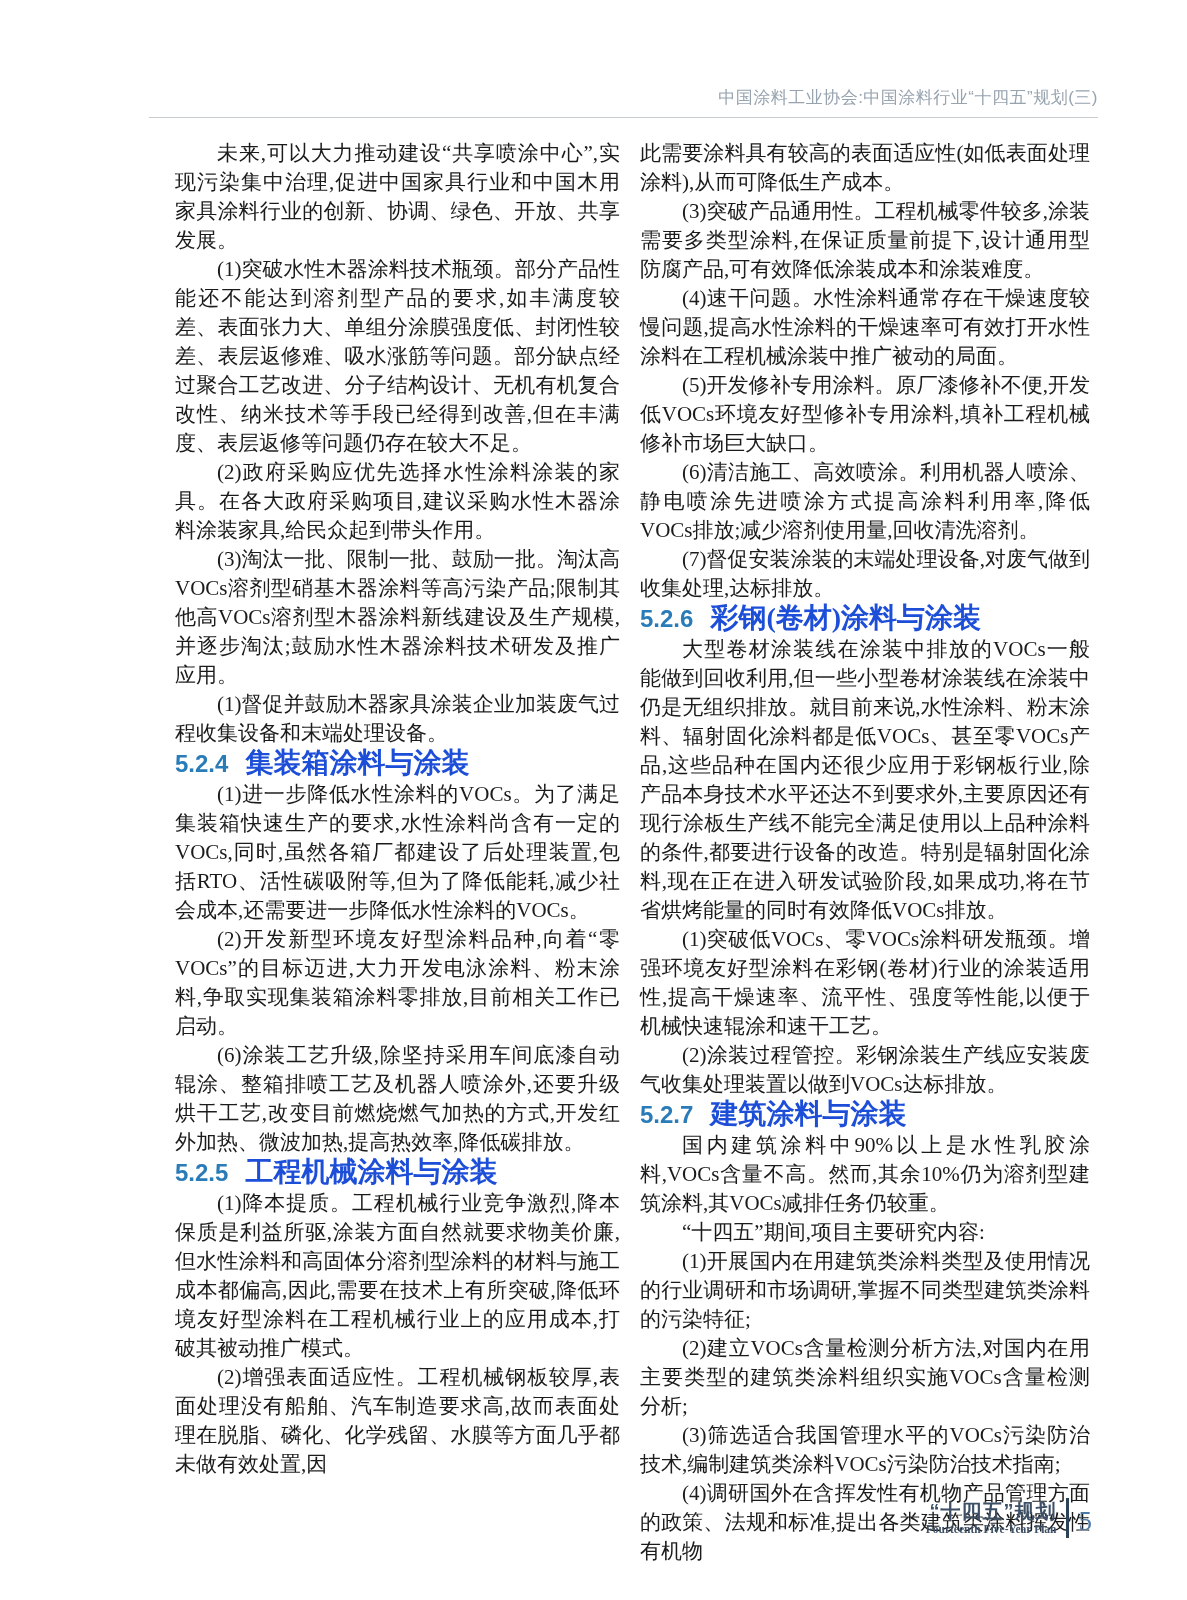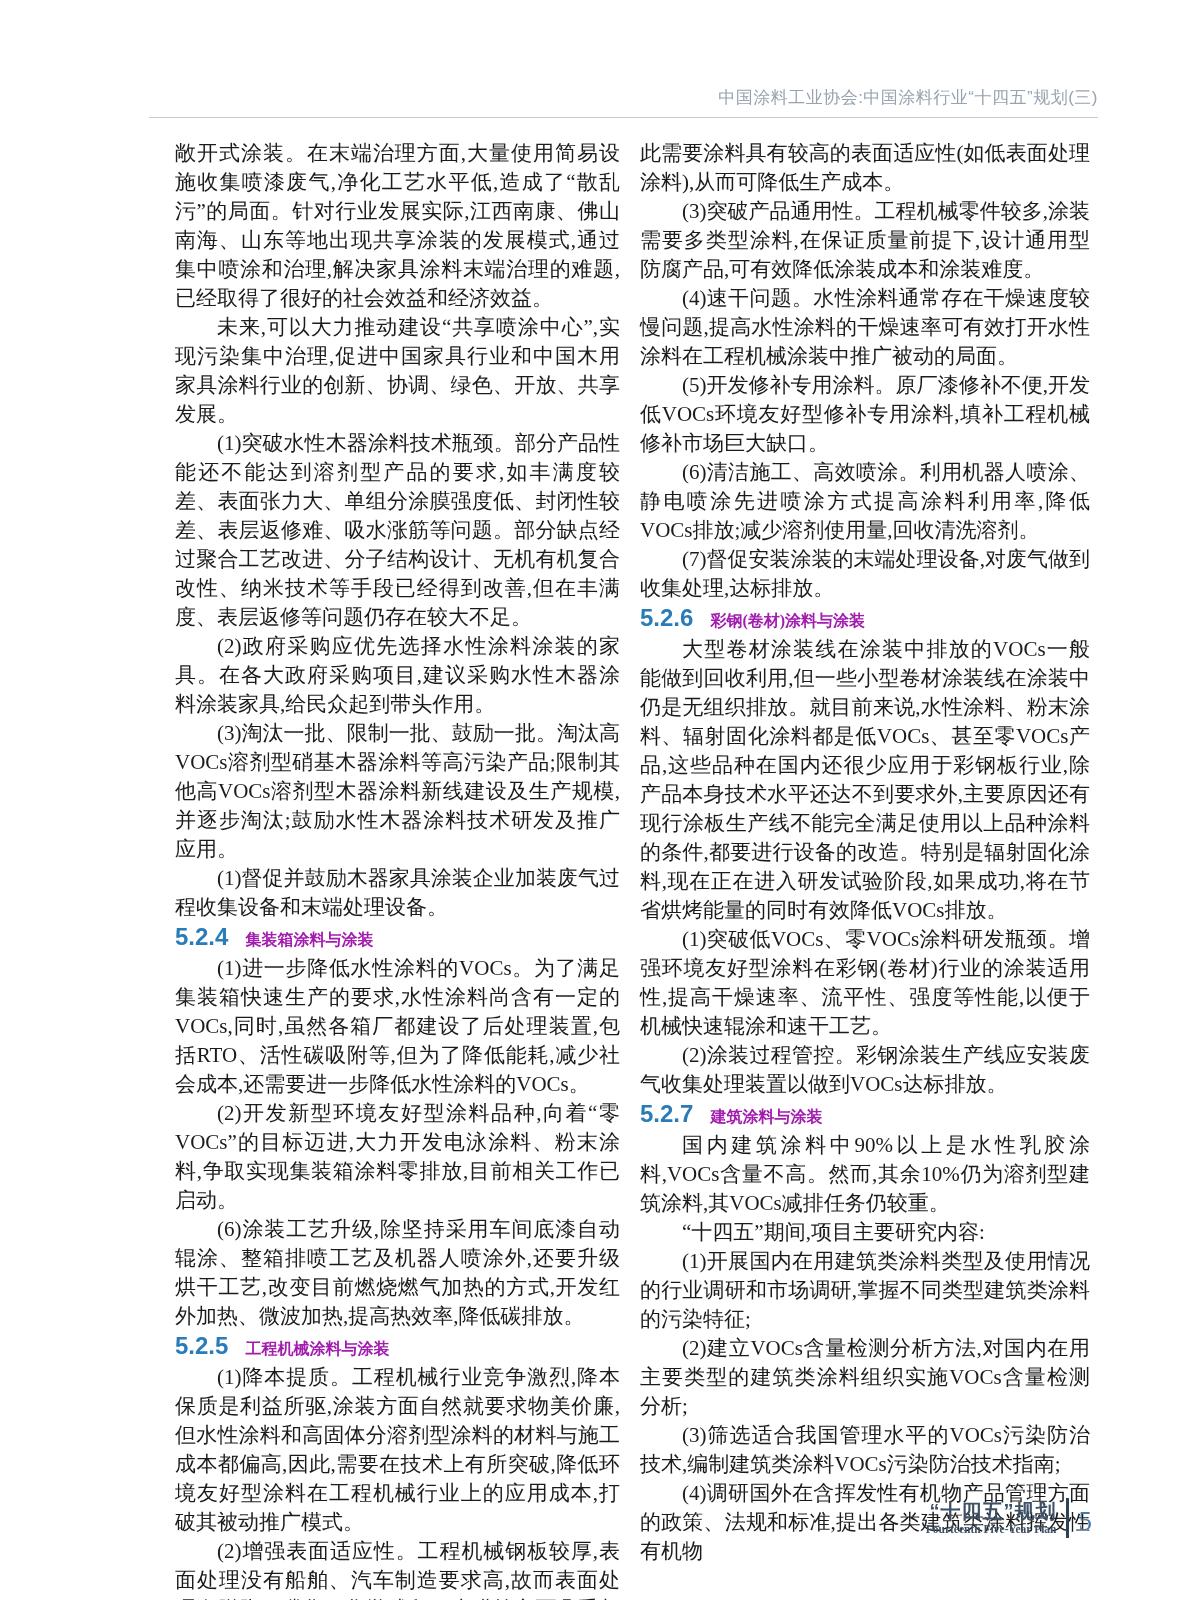--- a/index.html
+++ b/index.html
@@ -53,22 +53,22 @@
   }
   .sec-num{
     color:#2a7cb8;
     font-weight:bold;
     font-family:"Liberation Sans","DejaVu Sans",sans-serif;
     font-size:24px;
     margin-right:17px;
   }
   .sec-title{
     font-weight:bold;
-    color:#a21caf;
-    font-size:16px;
+    color:#1d4ed8;
+    font-size:28px;
   }
   
   .footer{
     position:absolute;
     top:1498px;right:137px;
     display:flex;
     align-items:center;
     padding-left:40px;
   }
   .footer-text{
@@ -105,21 +105,20 @@
 </head>
 <body>
 
 <div class="page">
 
   <div class="running-header">中国涂料工业协会:中国涂料行业“十四五”规划(三)</div>
   <div class="header-rule"></div>
 
   <div class="content">
     <div class="col col-left" id="col-left">
-        <p class="">敞开式涂装。在末端治理方面,大量使用简易设施收集喷漆废气,净化工艺水平低,造成了“散乱污”的局面。针对行业发展实际,江西南康、佛山南海、山东等地出现共享涂装的发展模式,通过集中喷涂和治理,解决家具涂料末端治理的难题,已经取得了很好的社会效益和经济效益。</p>
         <p class="indent">未来,可以大力推动建设“共享喷涂中心”,实现污染集中治理,促进中国家具行业和中国木用家具涂料行业的创新、协调、绿色、开放、共享发展。</p>
         <p class="indent">(1)突破水性木器涂料技术瓶颈。部分产品性能还不能达到溶剂型产品的要求,如丰满度较差、表面张力大、单组分涂膜强度低、封闭性较差、表层返修难、吸水涨筋等问题。部分缺点经过聚合工艺改进、分子结构设计、无机有机复合改性、纳米技术等手段已经得到改善,但在丰满度、表层返修等问题仍存在较大不足。</p>
         <p class="indent">(2)政府采购应优先选择水性涂料涂装的家具。在各大政府采购项目,建议采购水性木器涂料涂装家具,给民众起到带头作用。</p>
         <p class="indent">(3)淘汰一批、限制一批、鼓励一批。淘汰高VOCs溶剂型硝基木器涂料等高污染产品;限制其他高VOCs溶剂型木器涂料新线建设及生产规模,并逐步淘汰;鼓励水性木器涂料技术研发及推广应用。</p>
         <p class="indent">(1)督促并鼓励木器家具涂装企业加装废气过程收集设备和末端处理设备。</p>
         <p class="sec-heading"><span class="sec-num">5.2.4</span><span class="sec-title">集装箱涂料与涂装</span></p>
         <p class="indent">(1)进一步降低水性涂料的VOCs。为了满足集装箱快速生产的要求,水性涂料尚含有一定的VOCs,同时,虽然各箱厂都建设了后处理装置,包括RTO、活性碳吸附等,但为了降低能耗,减少社会成本,还需要进一步降低水性涂料的VOCs。</p>
         <p class="indent">(2)开发新型环境友好型涂料品种,向着“零VOCs”的目标迈进,大力开发电泳涂料、粉末涂料,争取实现集装箱涂料零排放,目前相关工作已启动。</p>
         <p class="indent">(6)涂装工艺升级,除坚持采用车间底漆自动辊涂、整箱排喷工艺及机器人喷涂外,还要升级烘干工艺,改变目前燃烧燃气加热的方式,开发红外加热、微波加热,提高热效率,降低碳排放。</p>
         <p class="sec-heading"><span class="sec-num">5.2.5</span><span class="sec-title">工程机械涂料与涂装</span></p>

